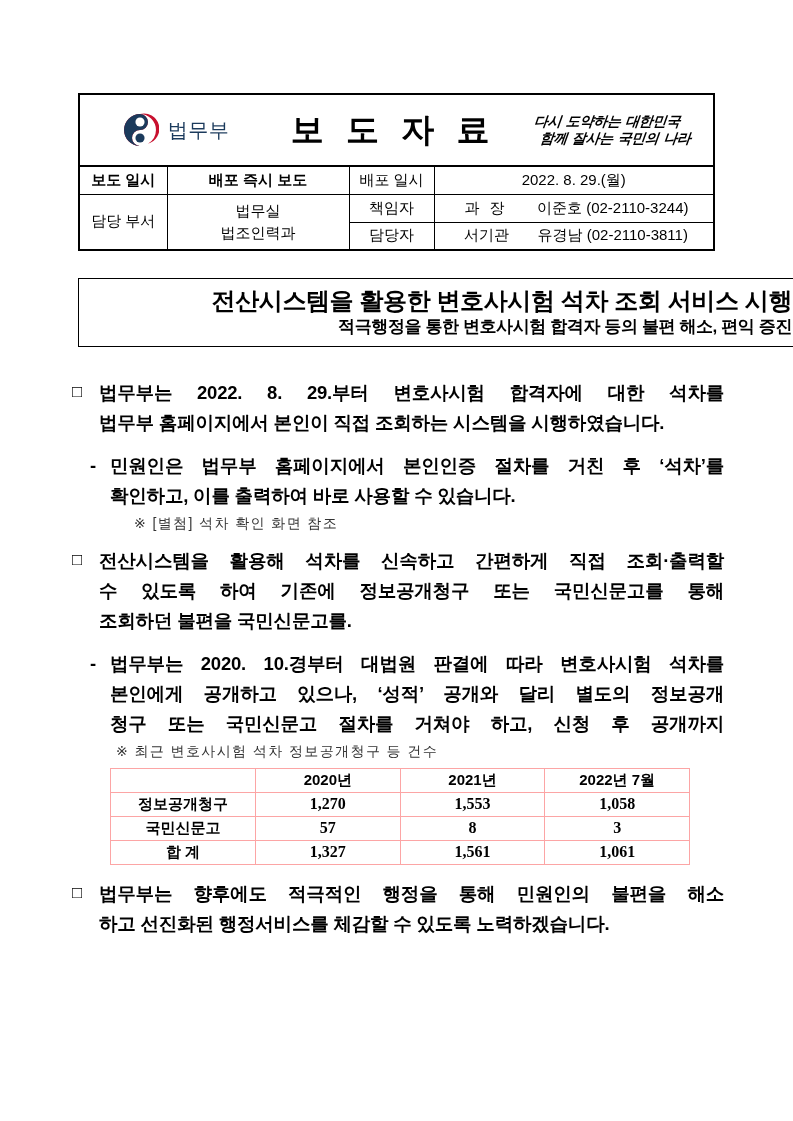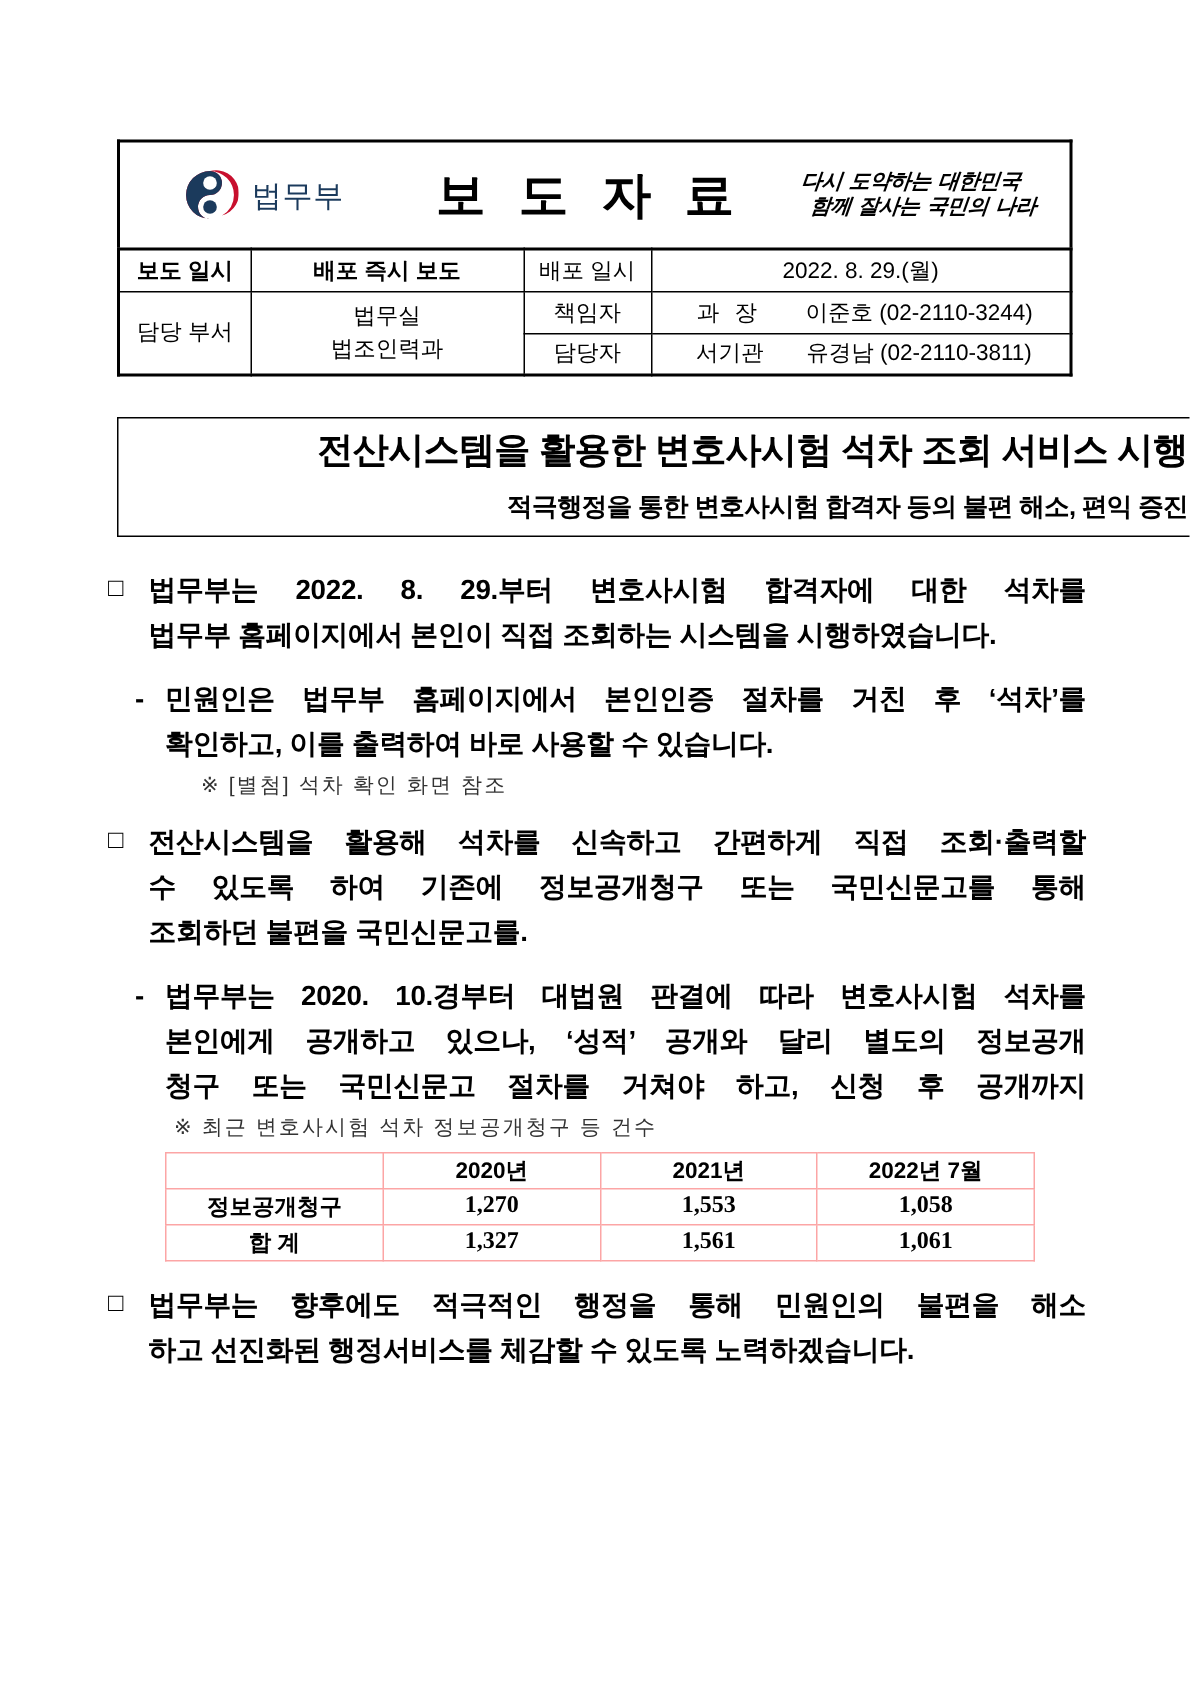--- a/index.html
+++ b/index.html
@@ -131,21 +131,21 @@
   .title-main {
     font-size: 24px;
     font-weight: bold;
     letter-spacing: -0.4px;
     line-height: 1.25;
   }
   .title-sub {
     font-size: 17px;
     font-weight: bold;
     letter-spacing: -0.4px;
-    margin-top: 11px;
+    margin-top: 0;
     line-height: 1.25;
   }
 
   
   .body-wrap {
     position: absolute;
     left: 72px;
     top: 378px;
     width: 652px;
   }
@@ -368,20 +368,26 @@
             <td class="colhead">2021년</td>
             <td class="colhead">2022년 7월</td>
           </tr>
           <tr>
             <td class="rowhead">정보공개청구</td>
             <td>1,270</td>
             <td>1,553</td>
             <td>1,058</td>
           </tr>
           <tr>
+            <td class="rowhead">국민신문고</td>
+            <td>57</td>
+            <td>8</td>
+            <td>3</td>
+          </tr>
+          <tr>
             <td class="rowhead">합    계</td>
             <td>1,327</td>
             <td>1,561</td>
             <td>1,061</td>
           </tr>
         </tbody>
           </table>
       </div>
     </div>
 

